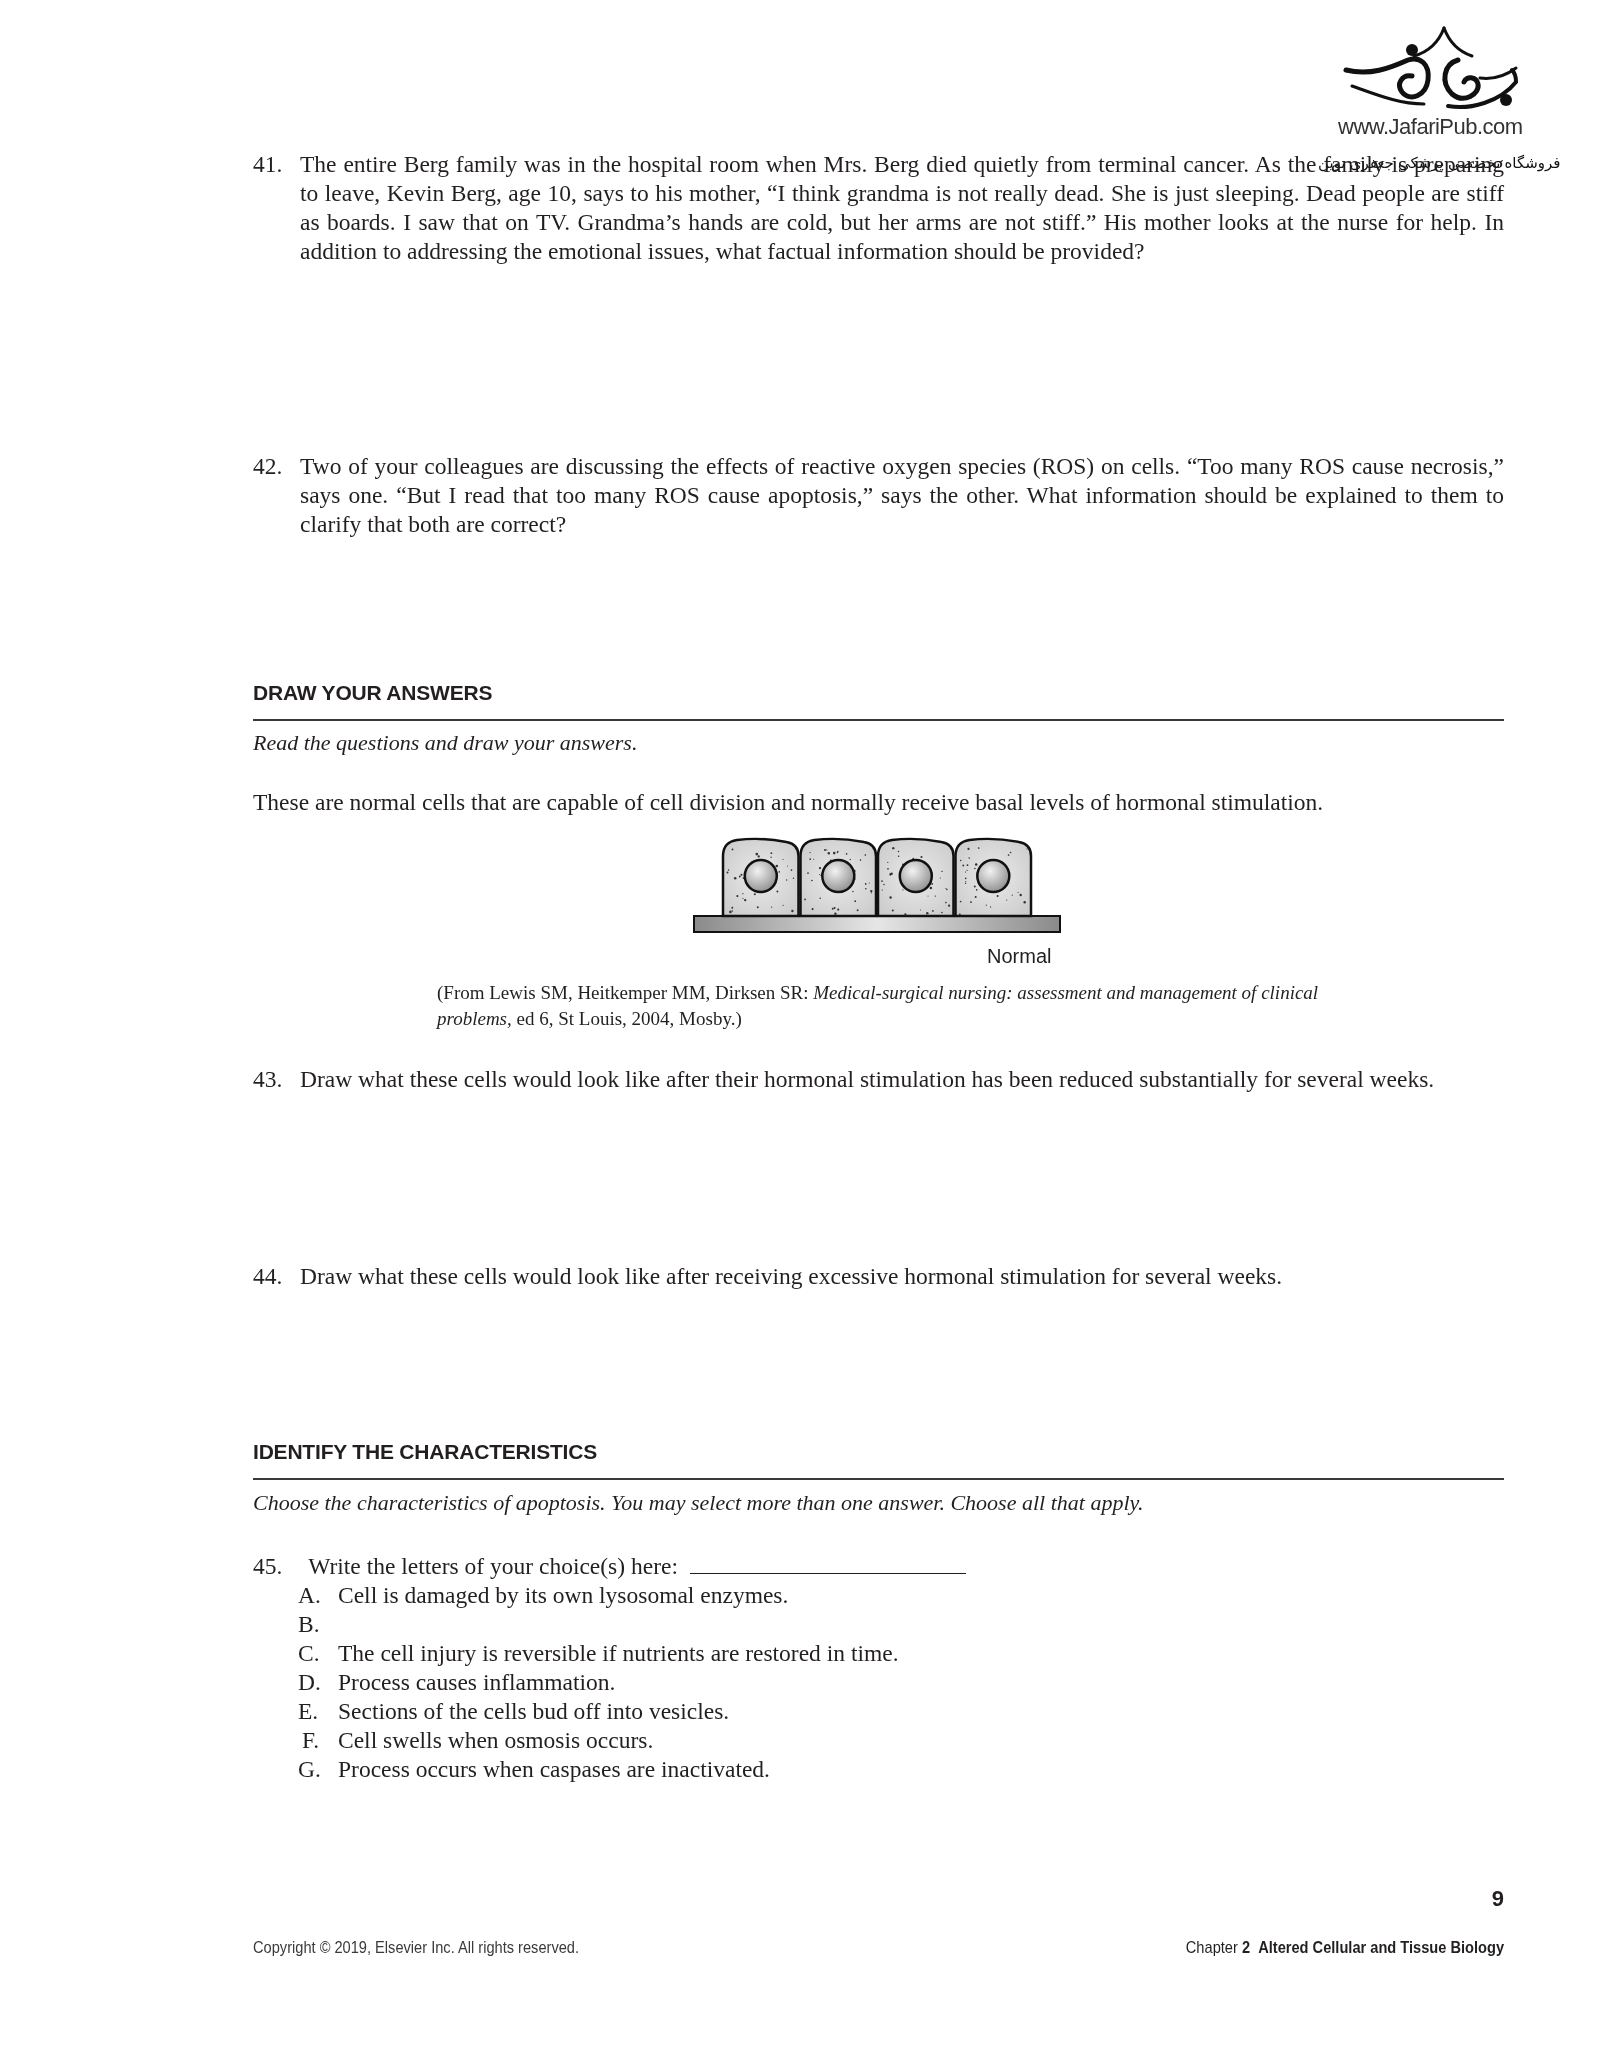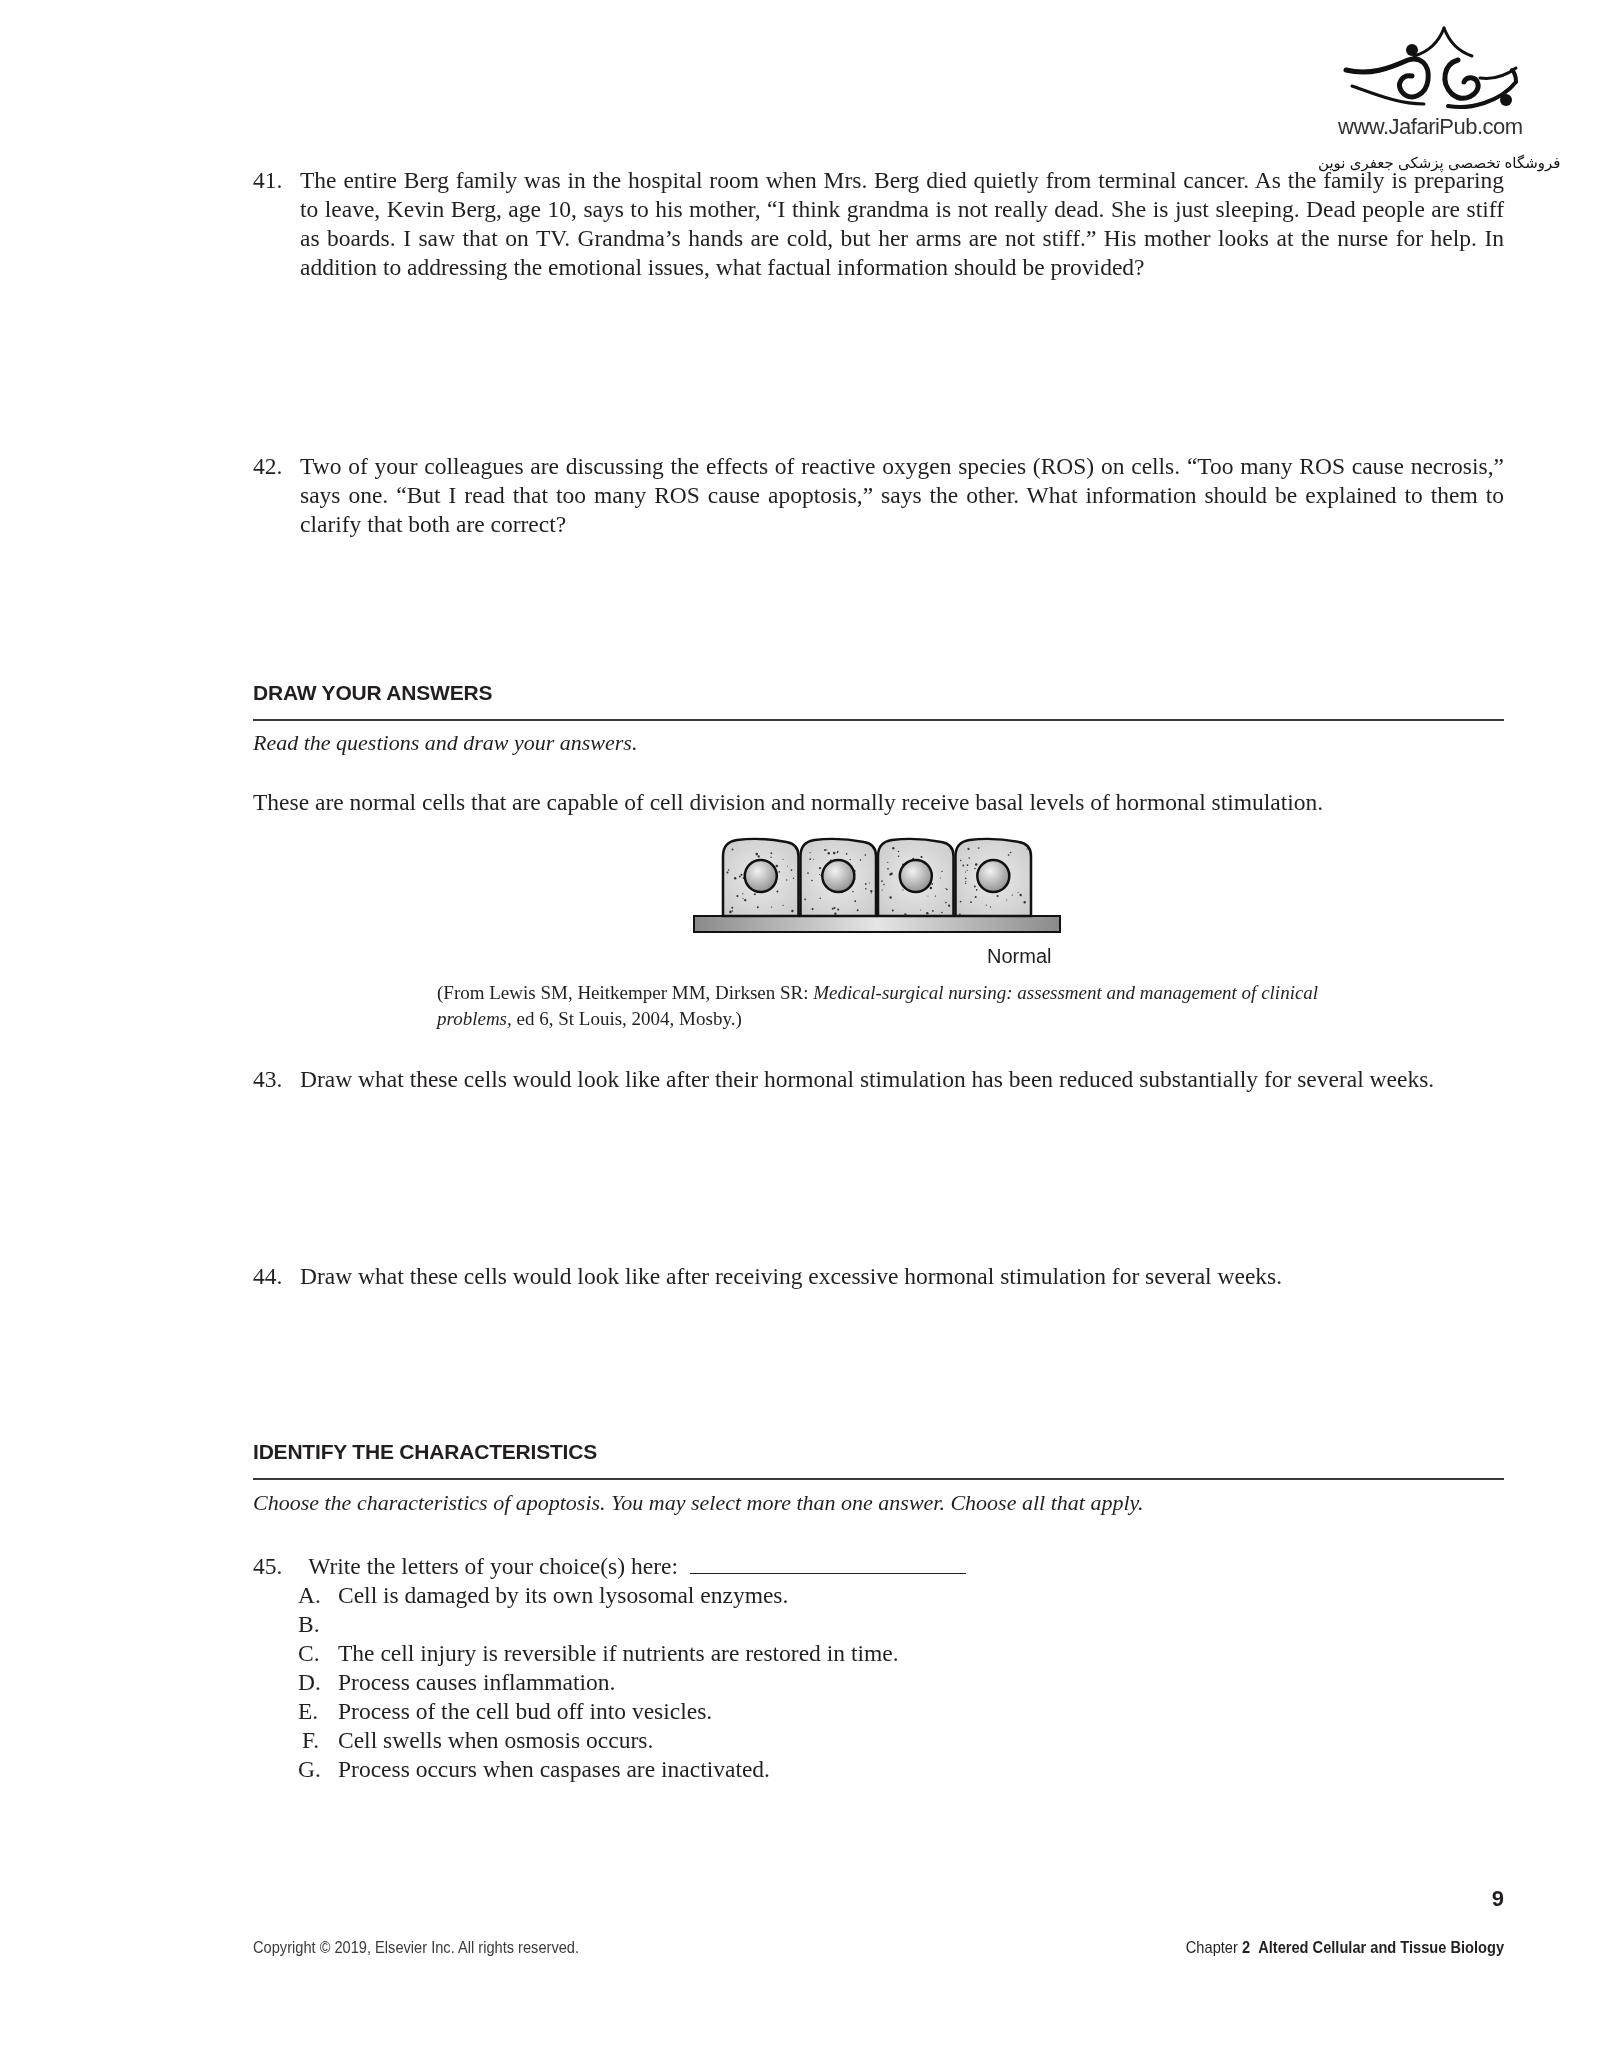--- a/index.html
+++ b/index.html
@@ -50,21 +50,21 @@
       <path d="M108 82 C130 86 160 78 176 58 C176 50 172 46 172 46" stroke-width="4"></path>
       <path d="M140 54 C156 56 168 50 176 44" stroke-width="3"></path>
     </g>
     <circle cx="72" cy="26" r="6" fill="#111"></circle>
     <circle cx="166" cy="76" r="6" fill="#111"></circle>
   </svg>
   <div class="logo-url sans">www.JafariPub.com</div>
   <div class="logo-fa sans">فروشگاه تخصصی پزشکی جعفری نوین</div>
 </div>
 
-<div class="q serif" style="top:166px;">
+<div class="q serif" style="top:150px;">
   <span class="num">41.</span>
   <div class="body">The entire Berg family was in the hospital room when Mrs. Berg died quietly from terminal cancer. As the family is preparing to leave, Kevin Berg, age 10, says to his mother, “I think grandma is not really dead. She is just sleeping. Dead people are stiff as boards. I saw that on TV. Grandma’s hands are cold, but her arms are not stiff.” His mother looks at the nurse for help. In addition to addressing the emotional issues, what factual information should be provided?</div>
 </div>
 
 <div class="q serif" style="top:452px;">
   <span class="num">42.</span>
   <div class="body">Two of your colleagues are discussing the effects of reactive oxygen species (ROS) on cells. “Too many ROS cause necrosis,” says one. “But I read that too many ROS cause apoptosis,” says the other. What information should be explained to them to clarify that both are correct?</div>
 </div>
 
 <div class="sec-head sans" style="top:682px;">DRAW YOUR ANSWERS</div>
@@ -297,21 +297,21 @@
       <div class="choice">
         <span class="letter">C.</span>
         <span class="text">The cell injury is reversible if nutrients are restored in time.</span>
       </div>
       <div class="choice">
         <span class="letter">D.</span>
         <span class="text">Process causes inflammation.</span>
       </div>
       <div class="choice">
         <span class="letter">E.</span>
-        <span class="text">Process of the cell bud off into vesicles.</span>
+        <span class="text">Sections of the cells bud off into vesicles.</span>
       </div>
       <div class="choice">
         <span class="letter" style="left: 49px;">F.</span>
         <span class="text">Cell swells when osmosis occurs.</span>
       </div>
       <div class="choice">
         <span class="letter">G.</span>
         <span class="text">Process occurs when caspases are inactivated.</span>
       </div>
     </div>

